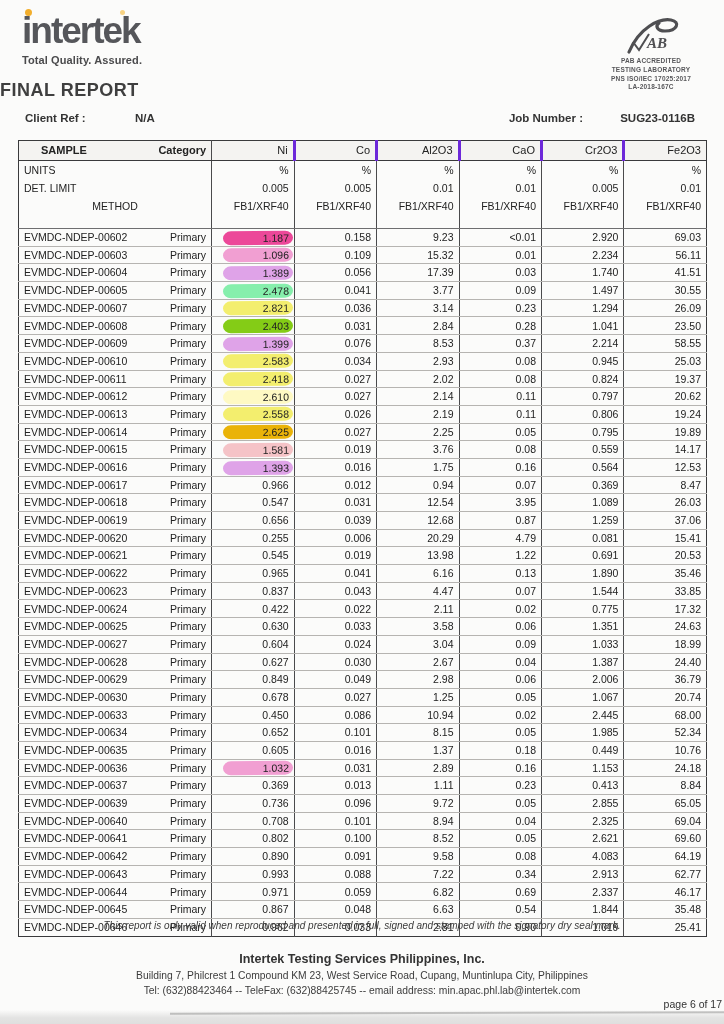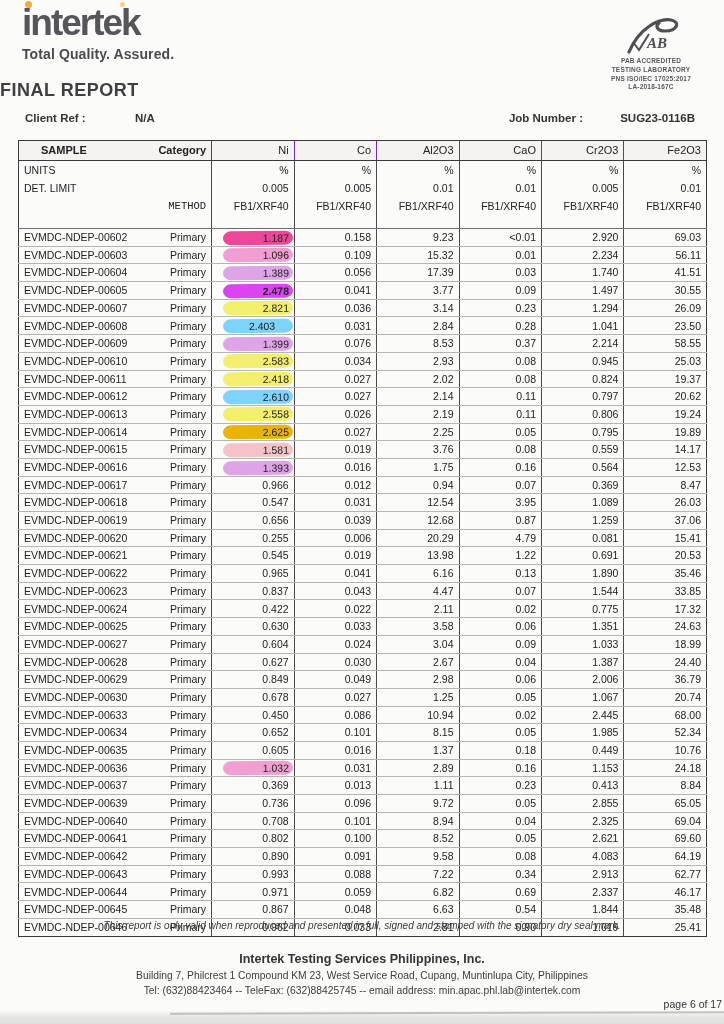--- a/index.html
+++ b/index.html
@@ -5,30 +5,30 @@
   html,body{margin:0;padding:0;}
   body{
     width:724px;height:1024px;position:relative;overflow:hidden;
     background:#fbfbfa;color:#2e2e2e;
     font-family:"Liberation Sans", sans-serif;
     -webkit-font-smoothing:antialiased;
   }
   .page{position:absolute;inset:0;}
 
   
-  .logo-wrap{position:absolute;left:22px;top:4px;}
+  .logo-wrap{position:absolute;left:22px;top:12px;}
   .logo-text{
     font-size:37px;font-weight:700;letter-spacing:-2px;color:#55565a;
     line-height:1;position:relative;
   }
   .spark{position:absolute;width:7px;height:7px;border-radius:50%;
     background:#f2ae2c;left:3px;top:-3px;}
   .spark2{position:absolute;width:5px;height:5px;border-radius:50%;
     background:#f5c14f;left:98px;top:-2px;opacity:.7;}
-  .tagline{font-size:14px;font-weight:700;color:#4a4a4c;margin-top:5px;letter-spacing:.1px;}
+  .tagline{font-size:11px;font-weight:700;color:#4a4a4c;margin-top:5px;letter-spacing:.1px;}
 
   .pab{position:absolute;right:18px;top:16px;width:110px;text-align:center;color:#4f4f52;}
   .pab svg{display:block;margin:0 auto;}
   .pab-lines{margin-top:1px;}
   .pab-line{font-size:6.5px;font-weight:700;line-height:1.35;letter-spacing:.2px;color:#57575a;}
 
   .report-title{
     position:absolute;top:80px;left:0;width:100%;
     font-size:18px;font-weight:700;color:#3f3f3f;letter-spacing:.5px;
   }
@@ -45,21 +45,21 @@
     font-size:10.5px;color:#222;}
   col.c-sample{width:132px;} col.c-cat{width:60px;} col.c-num{width:82px;}
   td,th{padding:0 5px;line-height:1;overflow:hidden;white-space:nowrap;}
   .outer{border:1.6px solid #3a3a3c;}
   thead th{
     height:19px;background:#f4f3f1;font-size:11px;
     border-bottom:1.6px solid #3a3a3c;vertical-align:middle;
   }
   th.h-sample{text-align:left;font-weight:700;padding-left:22px;}
   th.h-cat{text-align:right;font-weight:700;border-right:1px solid #4a4a4c;}
-  th.h-num{text-align:right;font-weight:400;border-right:1px solid #6d28d9;}
+  th.h-num{text-align:right;font-weight:400;border-right:3px solid #6d28d9;}
   th.h-num:last-child{border-right:none;}
   .meta td,.meta th{height:18px;vertical-align:middle;}
   .meta th{text-align:left;font-weight:400;}
   .vline{border-right:1px solid #4a4a4c;}
   .num{text-align:right;}
   tr.spacer td{height:13px;border-bottom:1px solid #6e6e70;}
   tbody.data td{height:16.7px;border-bottom:1px solid #b6b4b1;vertical-align:middle;}
   tbody.data tr:last-child td{border-bottom:none;}
   td.c-cat{text-align:right;}
   .hl{
@@ -158,21 +158,21 @@
           <tr class="meta">
             <th colspan="2" class="vline" style="text-align: left; font-weight: 400;">DET. LIMIT</th>
             <td class="num vline">0.005</td>
             <td class="num vline">0.005</td>
             <td class="num vline">0.01</td>
             <td class="num vline">0.01</td>
             <td class="num vline">0.005</td>
             <td class="num">0.01</td>
           </tr>
           <tr class="meta">
-            <th colspan="2" class="vline" style="text-align: right; font-weight: 400; font-family: Liberation Mono, monospace;">METHOD</th>
+            <th colspan="2" class="vline" style="text-align: center; font-weight: 400;">METHOD</th>
             <td class="num vline">FB1/XRF40</td>
             <td class="num vline">FB1/XRF40</td>
             <td class="num vline">FB1/XRF40</td>
             <td class="num vline">FB1/XRF40</td>
             <td class="num vline">FB1/XRF40</td>
             <td class="num">FB1/XRF40</td>
           </tr>
           <tr class="spacer">
             <td class="vline" colspan="2"></td>
             <td class="vline"></td>
@@ -210,41 +210,41 @@
             <td class="num vline"><span class="hl" style="background: rgb(223, 163, 232);">1.389</span></td>
             <td class="num vline">0.056</td>
             <td class="num vline">17.39</td>
             <td class="num vline">0.03</td>
             <td class="num vline">1.740</td>
             <td class="num">41.51</td>
           </tr>
           <tr>
             <td class="c-sample">EVMDC-NDEP-00605</td>
             <td class="c-cat vline">Primary</td>
-            <td class="num vline"><span class="hl" style="background: #d946ef; font-weight: bold;">2.478</span></td>
+            <td class="num vline"><span class="hl" style="background: #86efac;">2.478</span></td>
             <td class="num vline">0.041</td>
             <td class="num vline">3.77</td>
             <td class="num vline">0.09</td>
             <td class="num vline">1.497</td>
             <td class="num">30.55</td>
           </tr>
           <tr>
             <td class="c-sample">EVMDC-NDEP-00607</td>
             <td class="c-cat vline">Primary</td>
             <td class="num vline"><span class="hl" style="background: rgb(243, 238, 110);">2.821</span></td>
             <td class="num vline">0.036</td>
             <td class="num vline">3.14</td>
             <td class="num vline">0.23</td>
             <td class="num vline">1.294</td>
             <td class="num">26.09</td>
           </tr>
           <tr>
             <td class="c-sample">EVMDC-NDEP-00608</td>
             <td class="c-cat vline">Primary</td>
-            <td class="num vline"><span class="hl" style="background: #7dd3fc; text-align: center;">2.403</span></td>
+            <td class="num vline"><span class="hl" style="background: #84cc16;">2.403</span></td>
             <td class="num vline">0.031</td>
             <td class="num vline">2.84</td>
             <td class="num vline">0.28</td>
             <td class="num vline">1.041</td>
             <td class="num">23.50</td>
           </tr>
           <tr>
             <td class="c-sample">EVMDC-NDEP-00609</td>
             <td class="c-cat vline">Primary</td>
             <td class="num vline"><span class="hl" style="background: rgb(223, 163, 232);">1.399</span></td>
@@ -270,21 +270,21 @@
             <td class="num vline"><span class="hl" style="background: rgb(243, 238, 110);">2.418</span></td>
             <td class="num vline">0.027</td>
             <td class="num vline">2.02</td>
             <td class="num vline">0.08</td>
             <td class="num vline">0.824</td>
             <td class="num">19.37</td>
           </tr>
           <tr>
             <td class="c-sample">EVMDC-NDEP-00612</td>
             <td class="c-cat vline">Primary</td>
-            <td class="num vline"><span class="hl" style="background: #7dd3fc;">2.610</span></td>
+            <td class="num vline"><span class="hl" style="background: #fef9c3;">2.610</span></td>
             <td class="num vline">0.027</td>
             <td class="num vline">2.14</td>
             <td class="num vline">0.11</td>
             <td class="num vline">0.797</td>
             <td class="num">20.62</td>
           </tr>
           <tr>
             <td class="c-sample">EVMDC-NDEP-00613</td>
             <td class="c-cat vline">Primary</td>
             <td class="num vline"><span class="hl" style="background: rgb(243, 238, 110);">2.558</span></td>

